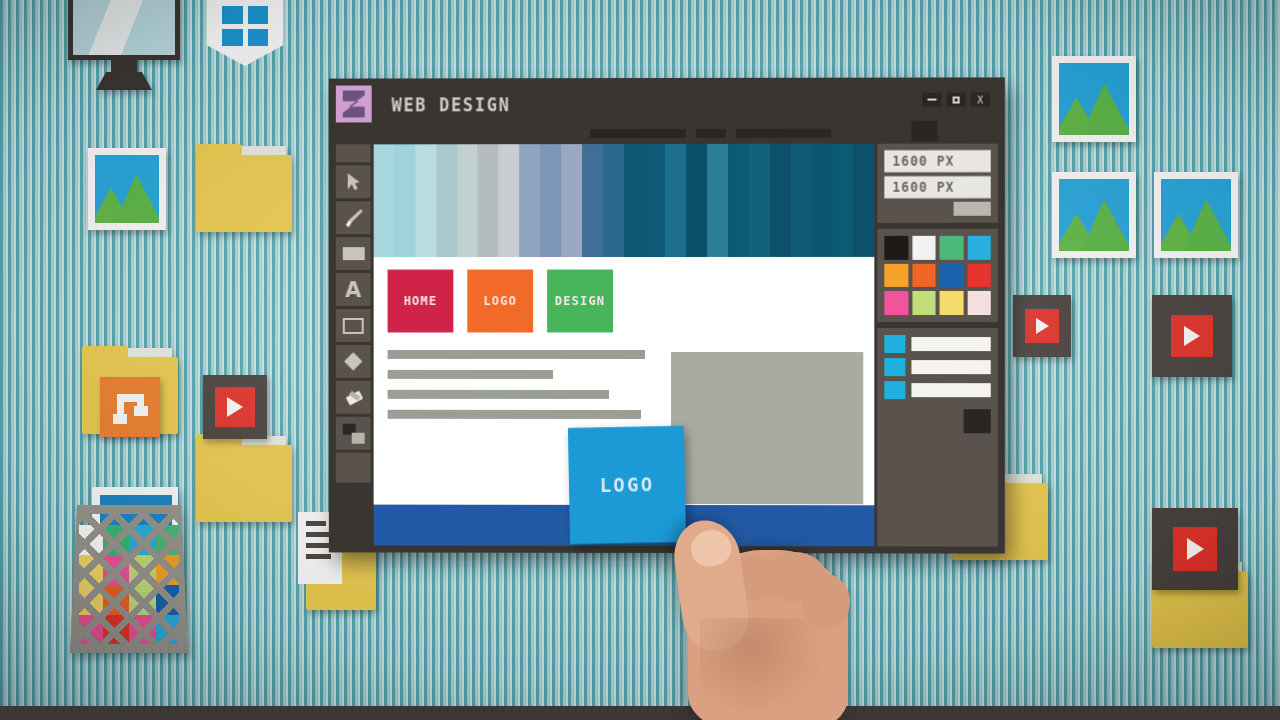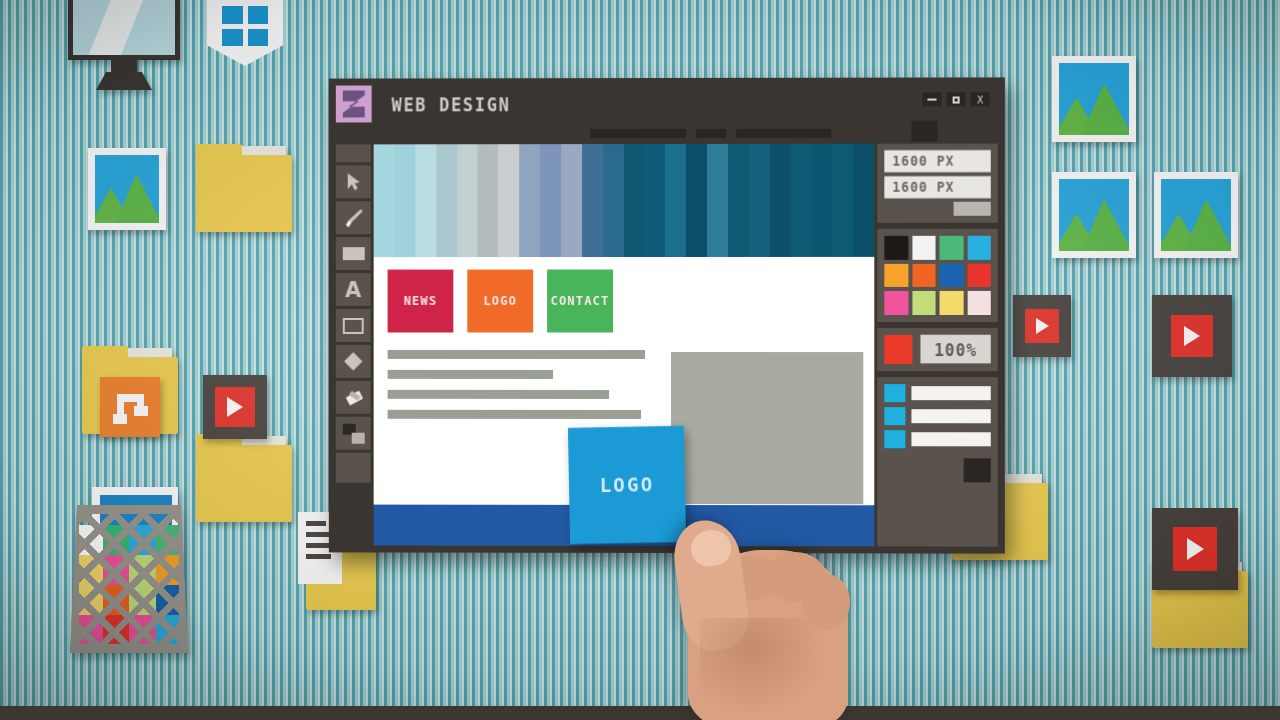--- a/index.html
+++ b/index.html
@@ -432,27 +432,27 @@
           <span style="background: rgb(19, 97, 124); flex: 1 1 0%;"></span>
           <span style="background: rgb(12, 81, 105); flex: 1 1 0%;"></span>
           <span style="background: rgb(14, 90, 116); flex: 1 1 0%;"></span>
           <span style="background: rgb(11, 86, 112); flex: 1 1 0%;"></span>
           <span style="background: rgb(13, 90, 115); flex: 1 1 0%;"></span>
           <span style="background: rgb(12, 81, 105); flex: 1 1 0%;"></span>
         </div>
 
       <div id="navrow">
         <div class="navbtn" style="background: rgb(207, 35, 71);">
-          <span>NEWS</span>
+          <span>HOME</span>
         </div>
         <div class="navbtn" style="background: rgb(242, 106, 40);">
           <span>LOGO</span>
         </div>
         <div class="navbtn" style="background: rgb(72, 181, 91);">
-          <span>CONTACT</span>
+          <span>DESIGN</span>
         </div>
       </div>
 
       <div id="textlines">
         <div class="tl" style="width:258px"></div>
         <div class="tl" style="width:166px"></div>
         <div class="tl" style="width:222px"></div>
         <div class="tl" style="width:254px"></div>
       </div>
 
@@ -479,26 +479,20 @@
           <span style="background:#ee6524"></span>
           <span style="background:#1a63b0"></span>
           <span style="background:#e8342c"></span>
           <span style="background:#f0549c"></span>
           <span style="background:#c2de7a"></span>
           <span style="background:#f4d96b"></span>
           <span style="background:#f6dfe0"></span>
         </div>
       </div>
 
-      <div class="rp">
-        <div id="zoomrow">
-          <div id="zoom-color" style="background: rgb(236, 58, 42);"></div>
-          <div id="zoom-field">100%</div>
-        </div>
-      </div>
 
       <div class="rp" style="flex:1;">
         <div class="layerrow">
           <span class="layer-sw" style="background: rgb(31, 176, 224);"></span>
           <span class="layer-bar"></span>
         </div>
         <div class="layerrow">
           <span class="layer-sw" style="background: rgb(31, 176, 224);"></span>
           <span class="layer-bar"></span>
         </div>

